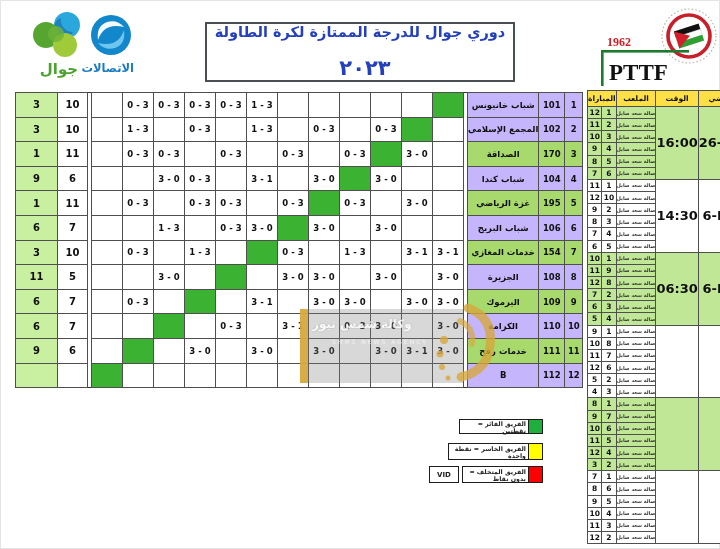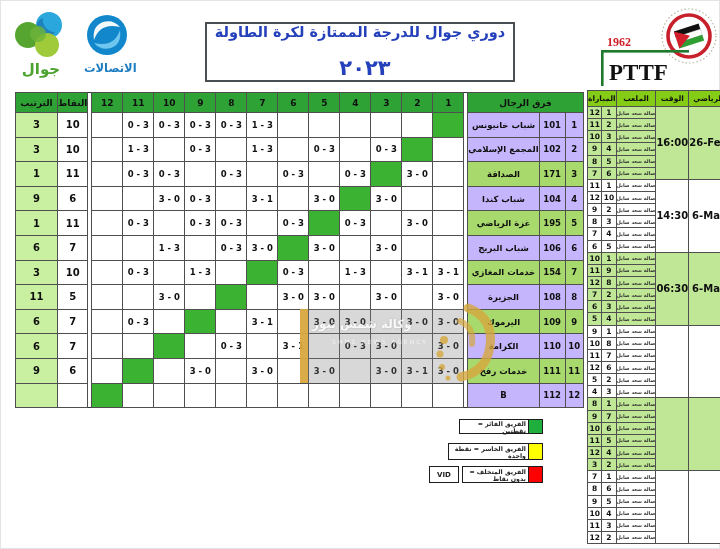--- a/index.html
+++ b/index.html
@@ -6,23 +6,23 @@
 html,body{width:720px;height:549px}
 body{position:relative;background:#fff;font-family:"DejaVu Sans",sans-serif;overflow:hidden}
 .frame{position:absolute;inset:0;border:1px solid #e4e4e4;pointer-events:none}
 
 
 .title-box{position:absolute;left:205px;top:22px;width:310px;height:60px;border:2px solid #4a4f55;display:flex;flex-direction:column;align-items:center;justify-content:center;gap:16px;background:#fff}
 .title-l1{color:#2440bb;font-weight:bold;font-size:14.5px;direction:rtl}
 .title-l2{color:#2440bb;font-weight:bold;font-size:21px;letter-spacing:10px;padding-left:10px}
 
 
-.jawwal-wrap{position:absolute;left:10px;top:10px;width:62px;text-align:center}
+.jawwal-wrap{position:absolute;left:28px;top:10px;width:62px;text-align:center}
 .jawwal-label{color:#4ca22f;font-weight:bold;font-size:15px;margin-top:-2px}
-.paltel-wrap{position:absolute;left:84px;top:14px;width:58px;text-align:left}
+.paltel-wrap{position:absolute;left:76px;top:14px;width:58px;text-align:right}
 .paltel-label{color:#1c7cc0;font-weight:bold;font-size:11.5px;margin-top:-1px}
 .pttf-wrap{position:absolute;left:593px;top:4px}
 
 
 #league{position:absolute;left:15px;top:92px}
 table{border-collapse:collapse;table-layout:fixed}
 .lt{border:1.5px solid #333}
 .lt td{border:1px solid #4f4f4f;text-align:center;vertical-align:middle;font-size:8.5px;font-weight:bold;color:#101010;overflow:hidden;white-space:nowrap;height:24.6px;padding:0;background:#fff}
 .lt tr.hrow td{height:20px;background:#2fa236;font-size:9px}
 .lt td.gap,.lt tr.hrow td.gap{border-top:none;border-bottom:none;background:#fff}
@@ -30,23 +30,23 @@
 .lt td.pointsc{background:#fff;font-size:10px}
 .lt td.diag{background:#3cb232}
 .lt td.namec{direction:rtl;font-size:8.5px}
 .lt td.dark{background:#c4b5fd}
 .lt td.light{background:#a8d96d}
 
 
 #sched{position:absolute;left:587px;top:90px}
 .st{border:1.5px solid #333}
 .st td{border:1px solid #4f4f4f;text-align:center;vertical-align:middle;font-size:7.5px;font-weight:bold;color:#101010;padding:0;overflow:hidden;white-space:nowrap;height:12.15px;background:#fff}
-.st tr.hrow td{height:16px;background:#84cc16;font-size:7.5px}
+.st tr.hrow td{height:16px;background:#fde047;font-size:7.5px}
 .st td.venue{font-size:5px;color:#333;direction:rtl;letter-spacing:-0.3px}
-.st td.tme,.st td.dte{font-size:10px}
+.st td.tme,.st td.dte{font-size:13px}
 .st td.greenblk{background:#bfe795}
 
 
 .lgd-box{position:absolute;display:flex;border:1.5px solid #1d1d1d;background:#fff;align-items:stretch}
 .lgd-text{flex:1;display:flex;align-items:center;justify-content:center;font-size:6.3px;font-weight:bold;direction:rtl;padding:0 2px;color:#222}
 .lgd-swatch{width:14px;border-left:1px solid #1d1d1d}
 .vid-box{position:absolute;border:1.5px solid #1d1d1d;background:#fff;display:flex;align-items:center;justify-content:center;font-size:7px;font-weight:bold;color:#222}
 
 
 .wm-gray{position:absolute;left:308px;top:309px;width:155px;height:74px;background:rgba(125,125,125,0.30)}
@@ -123,39 +123,20 @@
         <col style="width: 31px;">
         <col style="width: 31px;">
         <col style="width: 31px;">
         <col style="width: 31px;">
         <col style="width: 4px;">
         <col style="width: 70px;">
         <col style="width: 26px;">
         <col style="width: 18px;">
       </colgroup>
       <tbody>
-        <tr class="hrow">
-          <td>الترتيب</td>
-          <td>النقاط</td>
-          <td class="gap"></td>
-          <td>12</td>
-          <td>11</td>
-          <td>10</td>
-          <td>9</td>
-          <td>8</td>
-          <td>7</td>
-          <td>6</td>
-          <td>5</td>
-          <td>4</td>
-          <td>3</td>
-          <td>2</td>
-          <td>1</td>
-          <td class="gap"></td>
-          <td colspan="3">فرق الرجال</td>
-        </tr>
         <tr>
           <td class="rankc">3</td>
           <td class="pointsc">10</td>
           <td class="gap"></td>
           <td></td>
           <td>0 - 3</td>
           <td>0 - 3</td>
           <td>0 - 3</td>
           <td>0 - 3</td>
           <td>1 - 3</td>
@@ -202,21 +183,21 @@
           <td>0 - 3</td>
           <td></td>
           <td>0 - 3</td>
           <td></td>
           <td>0 - 3</td>
           <td class="diag"></td>
           <td>3 - 0</td>
           <td></td>
           <td class="gap"></td>
           <td class="namec light">الصداقة</td>
-          <td class="light">171</td>
+          <td class="light">170</td>
           <td class="light">3</td>
         </tr>
         <tr>
           <td class="rankc">9</td>
           <td class="pointsc">6</td>
           <td class="gap"></td>
           <td></td>
           <td></td>
           <td>3 - 0</td>
           <td>0 - 3</td>

